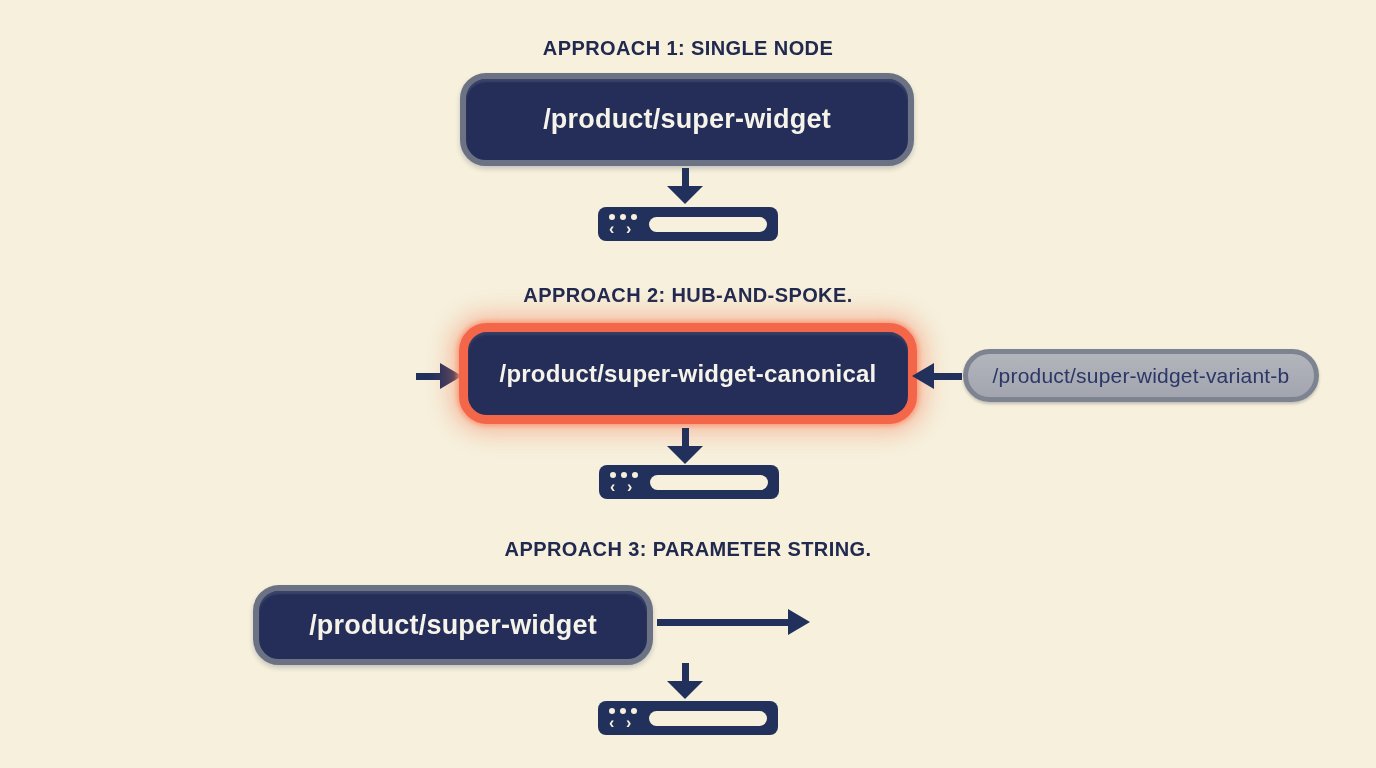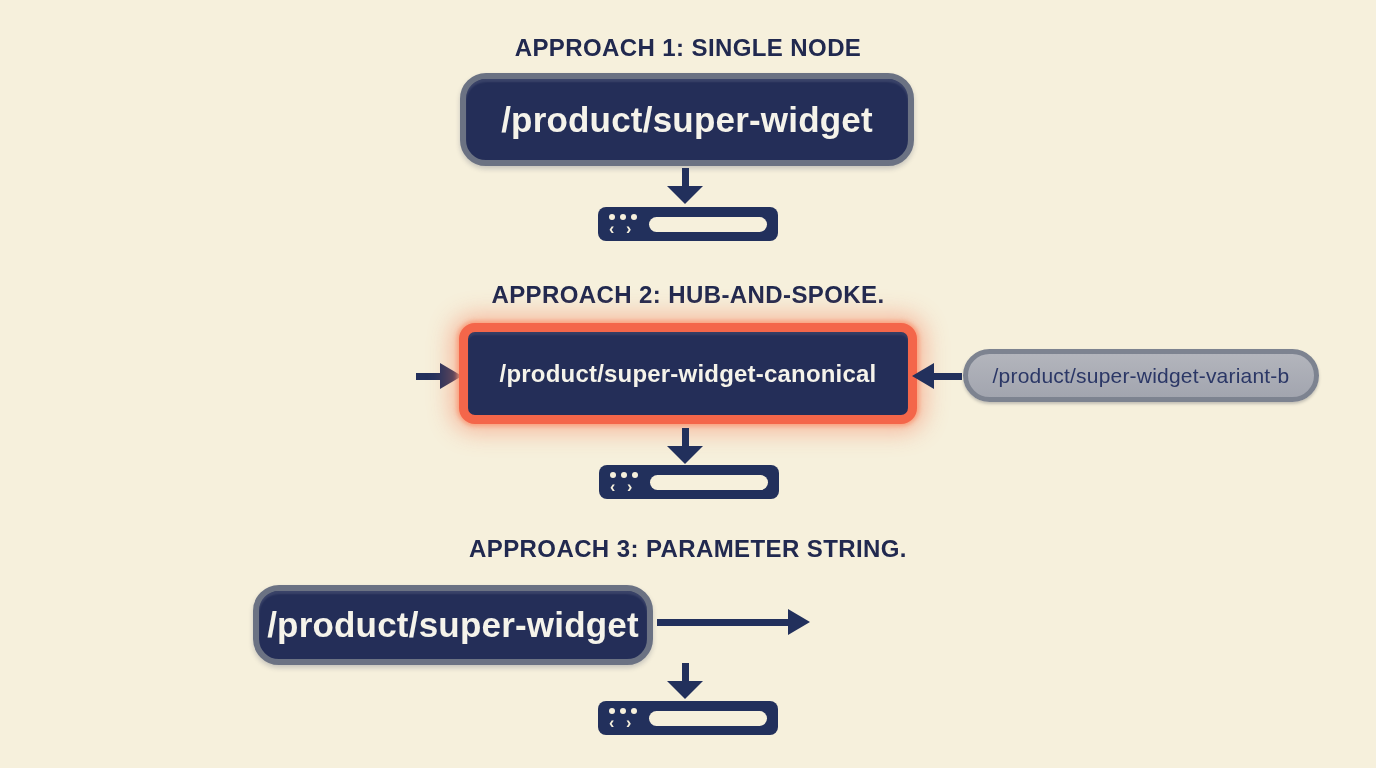--- a/index.html
+++ b/index.html
@@ -3,37 +3,37 @@
 <meta charset="utf-8">
 <style>
   html,body { margin:0; padding:0; }
   .canvas {
     position:relative; width:1376px; height:768px;
     background:#f6f0dc; overflow:hidden;
     font-family:"Liberation Sans", sans-serif;
   }
   .title {
     position:absolute; left:0; width:100%; text-align:center;
-    font-weight:bold; font-size:24px; letter-spacing:.4px;
+    font-weight:bold; font-size:20px; letter-spacing:.4px;
     color:#21294f; line-height:26px;
   }
   
   .node {
     position:absolute; display:flex; align-items:center; justify-content:center;
     background:#242e58; border:6px solid #6b7283; border-radius:26px;
     box-sizing:border-box;
     box-shadow: inset 0 3px 2px rgba(255,255,255,.10), 0 3px 5px rgba(40,50,80,.22);
   }
   .node .node-label {
-    color:#f5f3ea; font-weight:bold; font-size:35px; letter-spacing:.2px;
+    color:#f5f3ea; font-weight:bold; font-size:27px; letter-spacing:.2px;
     white-space:nowrap;
   }
   
   .hub {
-    border:9px solid #f4664a; border-radius:16px;
+    border:9px solid #f4664a; border-radius:28px;
     box-shadow: 0 0 4px 2px rgba(249,150,115,.85),
                 0 0 22px 9px rgba(246,125,90,.45),
                 inset 0 3px 2px rgba(255,255,255,.08);
   }
   .hub .node-label { font-size:24px; }
   
   .gray-node {
     position:absolute; display:flex; align-items:center; justify-content:center;
     background:linear-gradient(180deg,#b3b5bc,#a2a5af);
     border:5px solid #7d8390; border-radius:27px; box-sizing:border-box;

